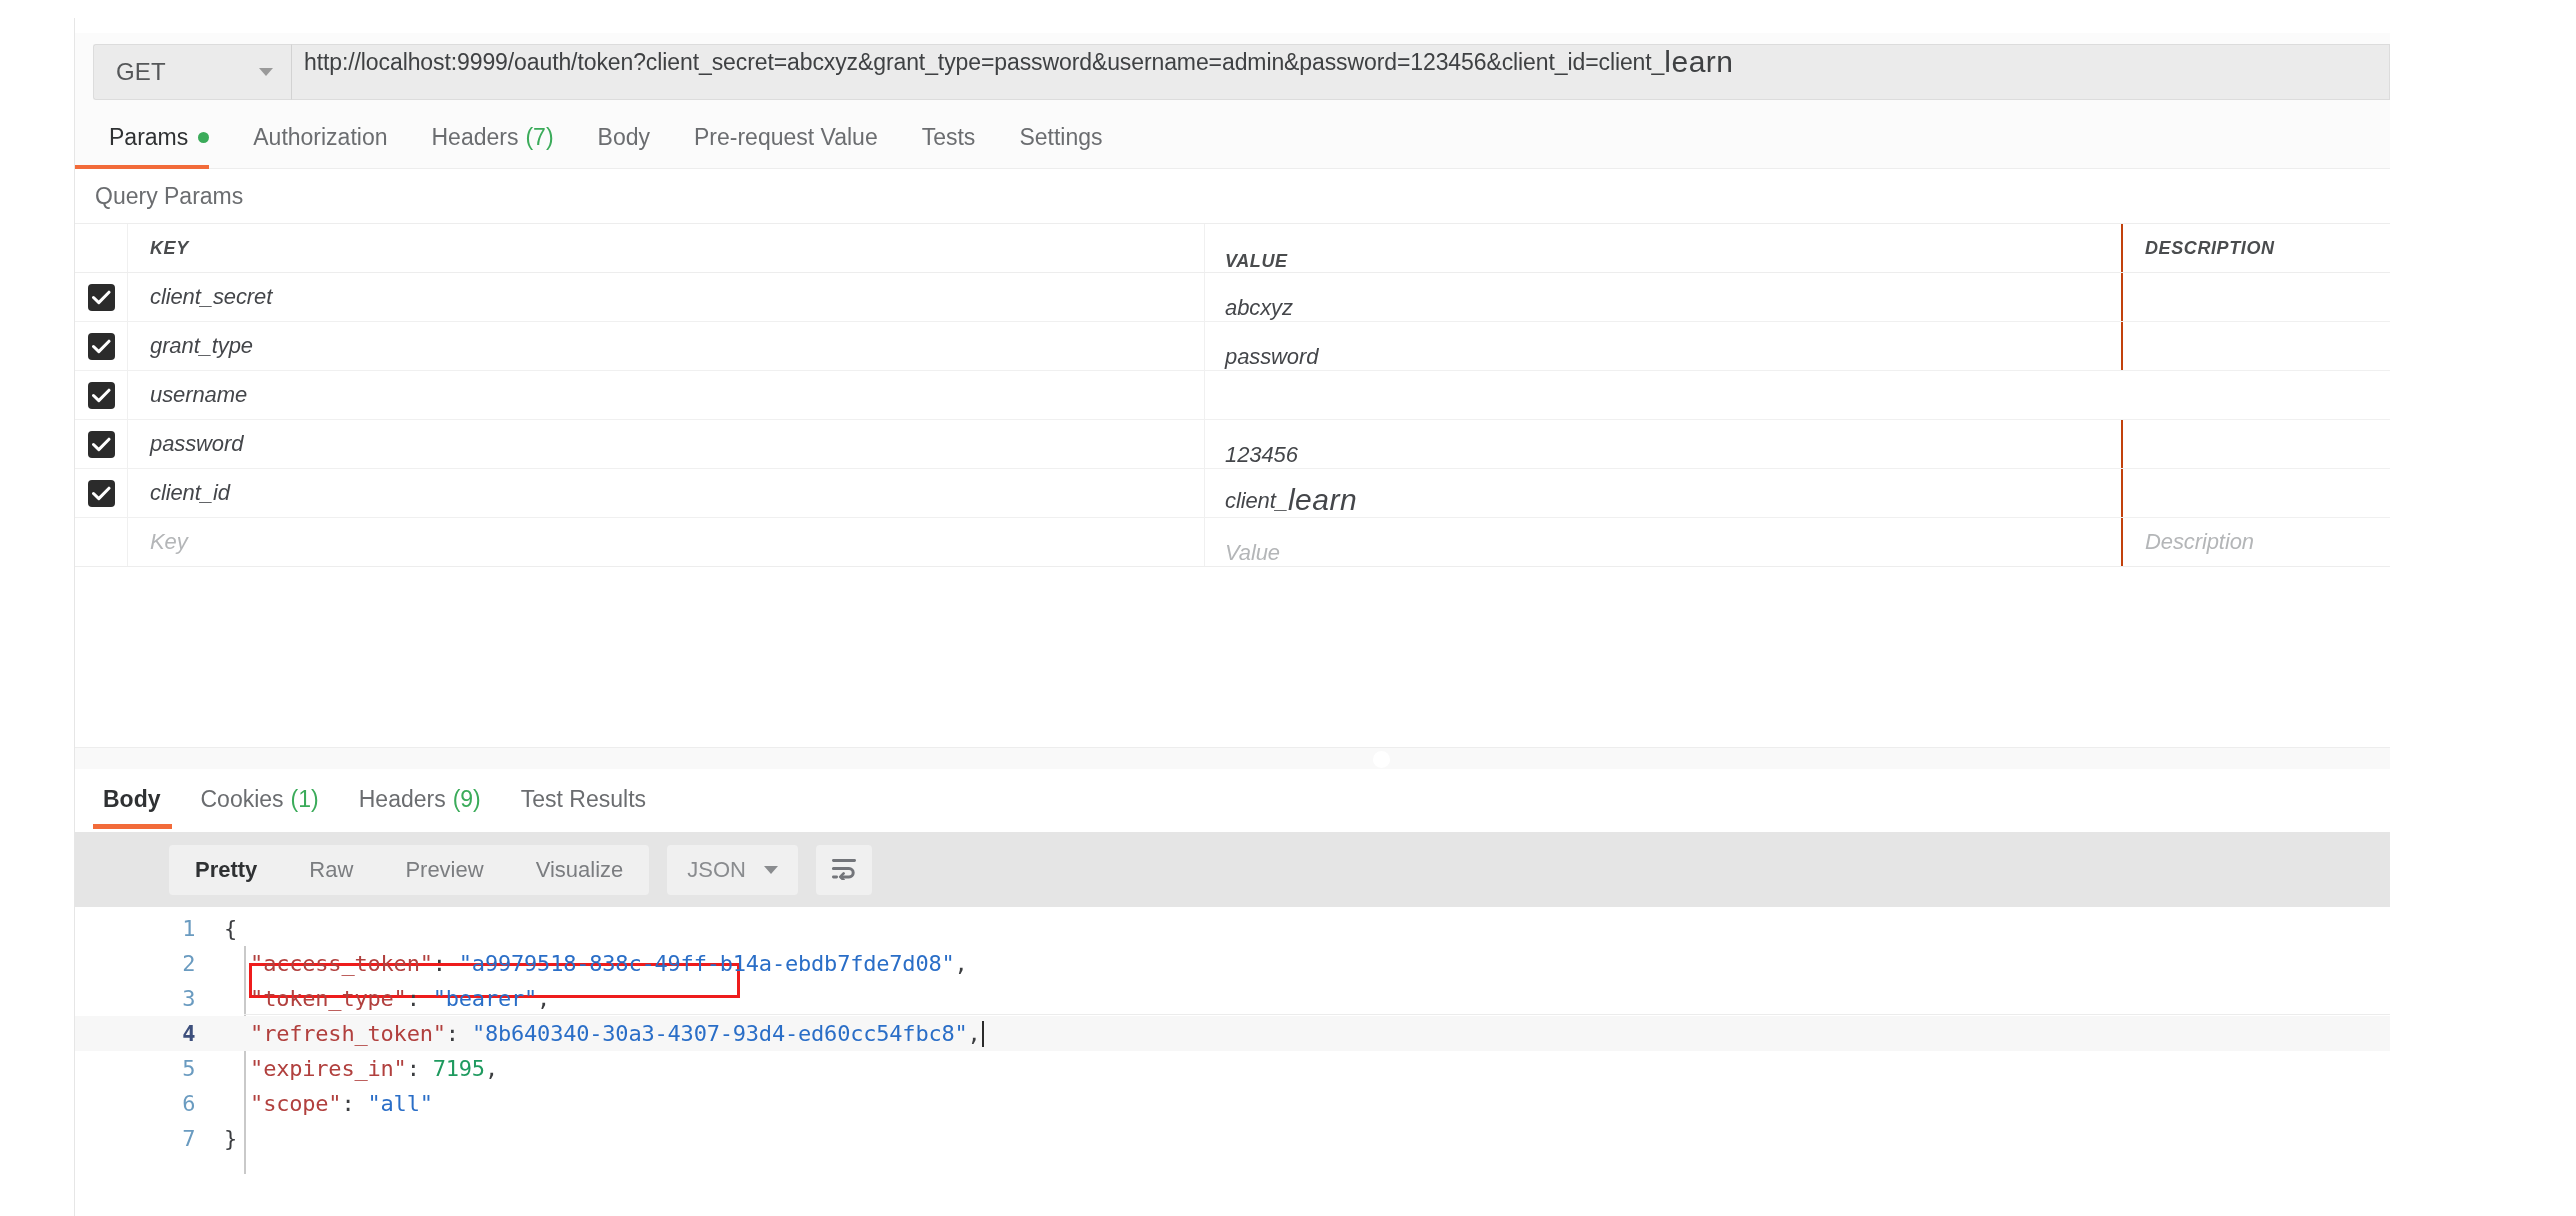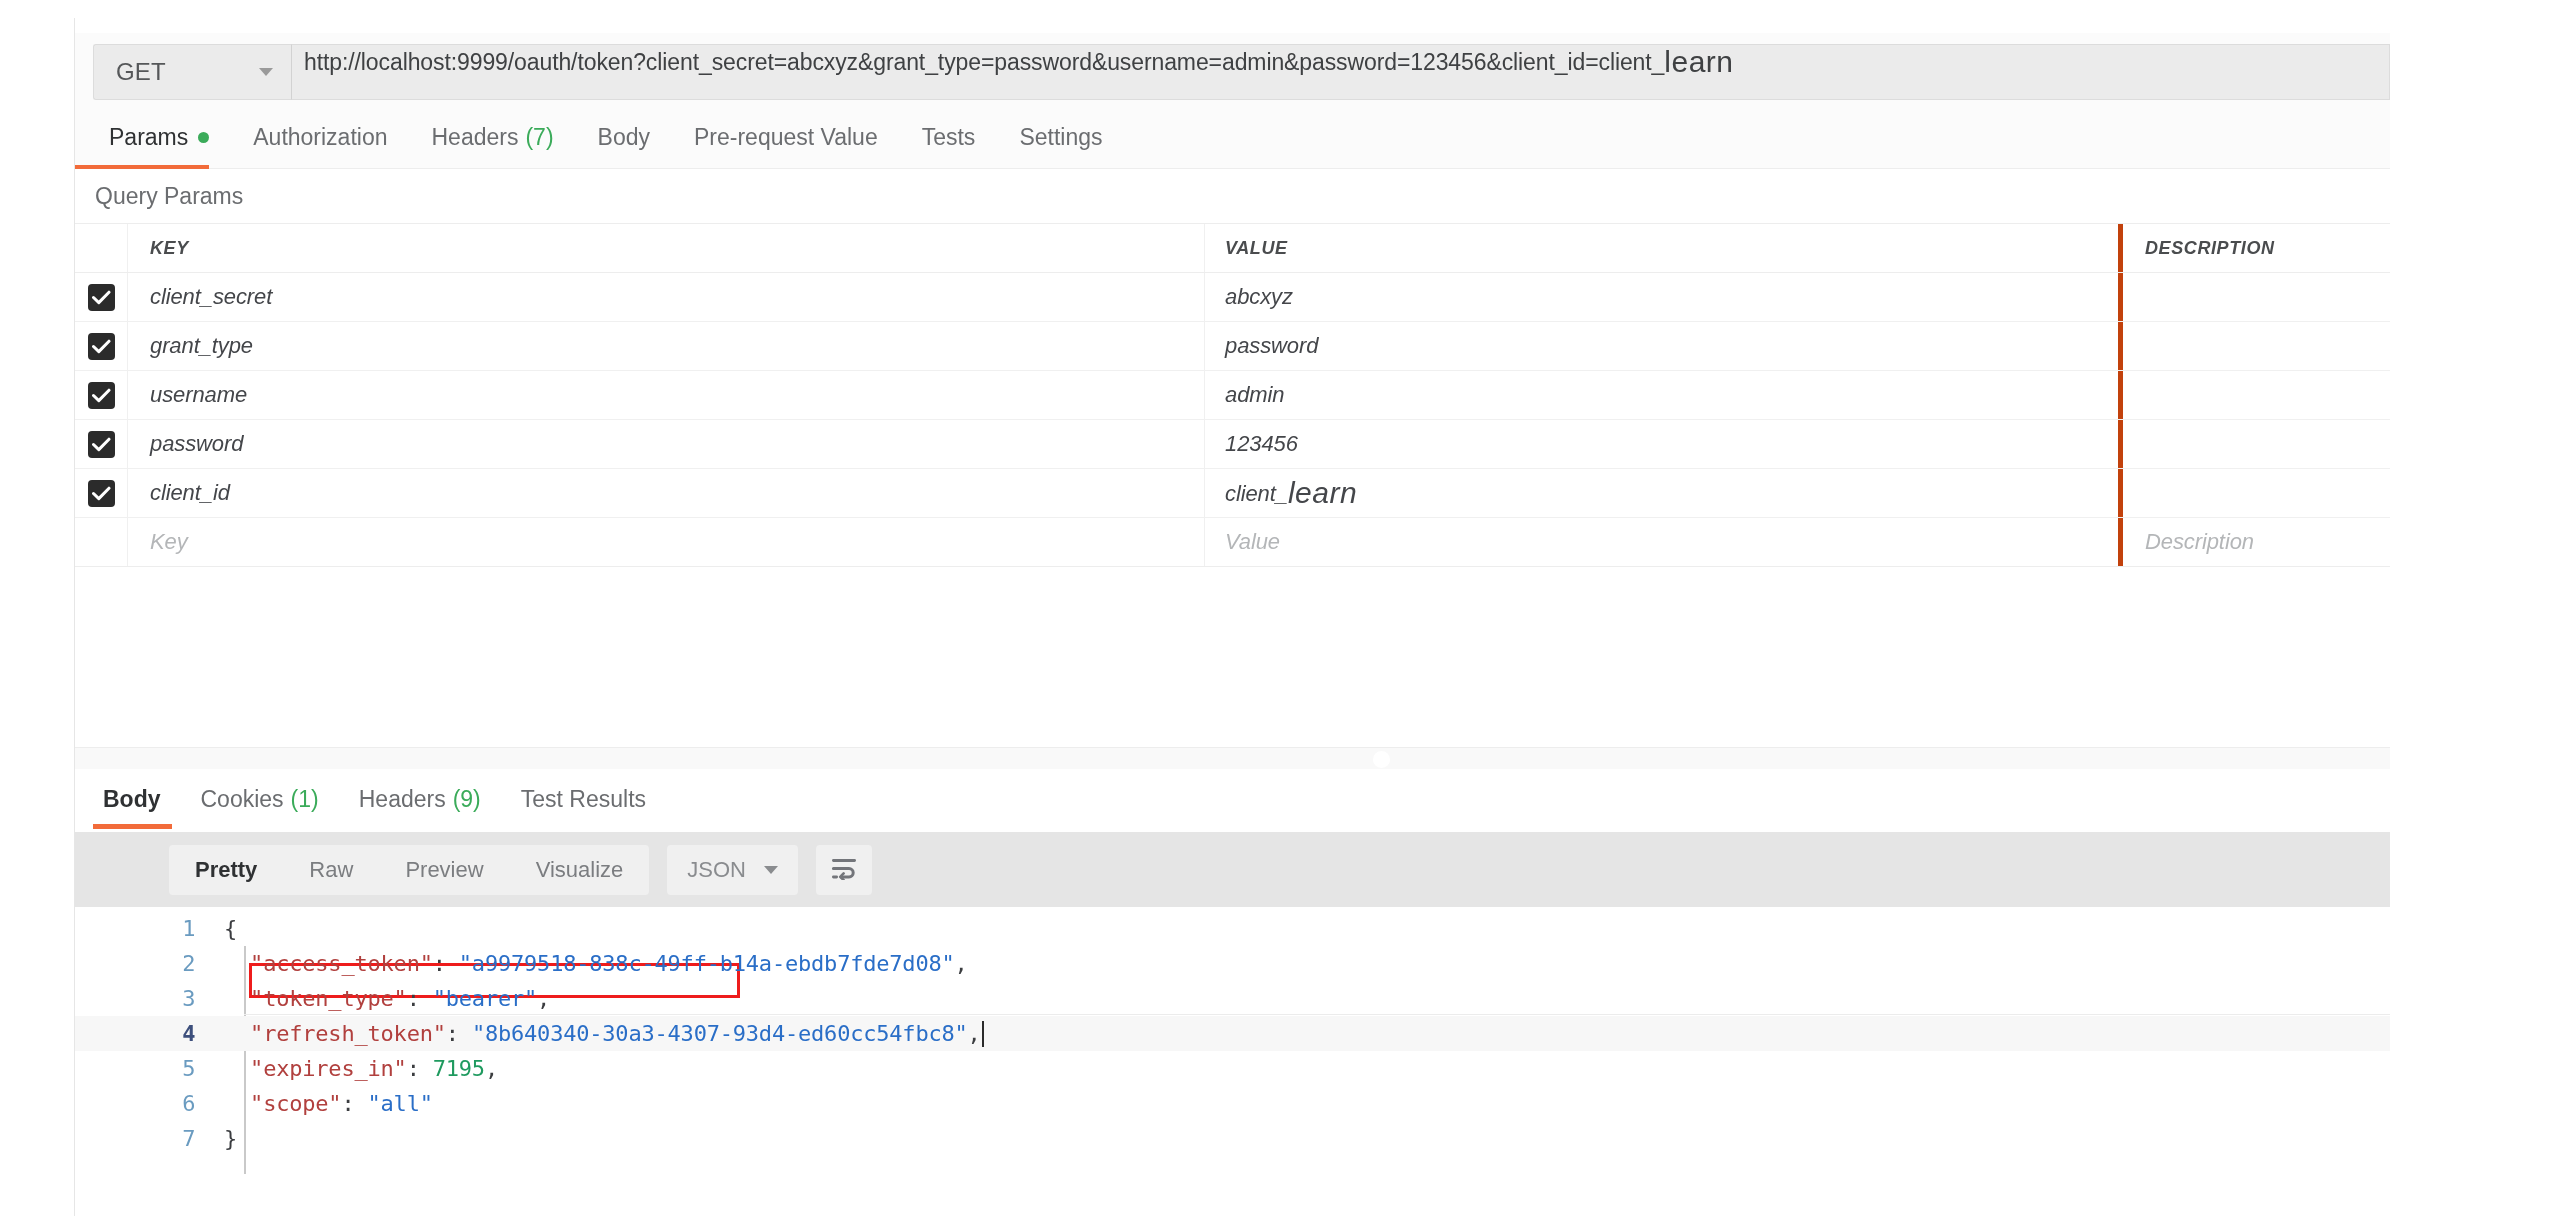--- a/index.html
+++ b/index.html
@@ -135,23 +135,23 @@
   }
   .pcell-key {
     width: 1077px; flex: none;
     display: flex; align-items: center;
     padding-left: 22px; box-sizing: border-box;
     border-right: 1px solid #f0f0f0;
     overflow: hidden; white-space: nowrap;
   }
   .pcell-val {
     width: 918px; flex: none;
-    display: flex; align-items: center;
+    display: flex; align-items: flex-end;
     padding-left: 20px; box-sizing: border-box;
-    border-right: 5px solid #c2410c;
+    border-right: 2px solid #c2410c;
     overflow: hidden; white-space: nowrap;
   }
   .pcell-desc {
     flex: 1;
     display: flex; align-items: center;
     padding-left: 22px; box-sizing: border-box;
     overflow: hidden; white-space: nowrap;
   }
   .th {
     font-size: 18px; font-weight: bold;
@@ -404,23 +404,20 @@
     <div class="prow">
       <div class="pcell-check">
         <span class="chk">
           <svg width="19" height="15" viewBox="0 0 19 15">
               <path d="M1.5 7.5 L6.8 12.6 L17 2.2" stroke="#ffffff" stroke-width="3" fill="none" stroke-linecap="round" stroke-linejoin="round"></path>
             </svg>
         </span>
       </div>
       <div class="pcell-key">
           <span class="td">username</span>
-        </div>
-      <div class="pcell-val">
-          <span class="td">admin</span>
         </div>
       <div class="pcell-desc">
           <span class="td"></span>
         </div>
     </div>
 
     <div class="prow">
       <div class="pcell-check">
         <span class="chk">
           <svg width="19" height="15" viewBox="0 0 19 15">

